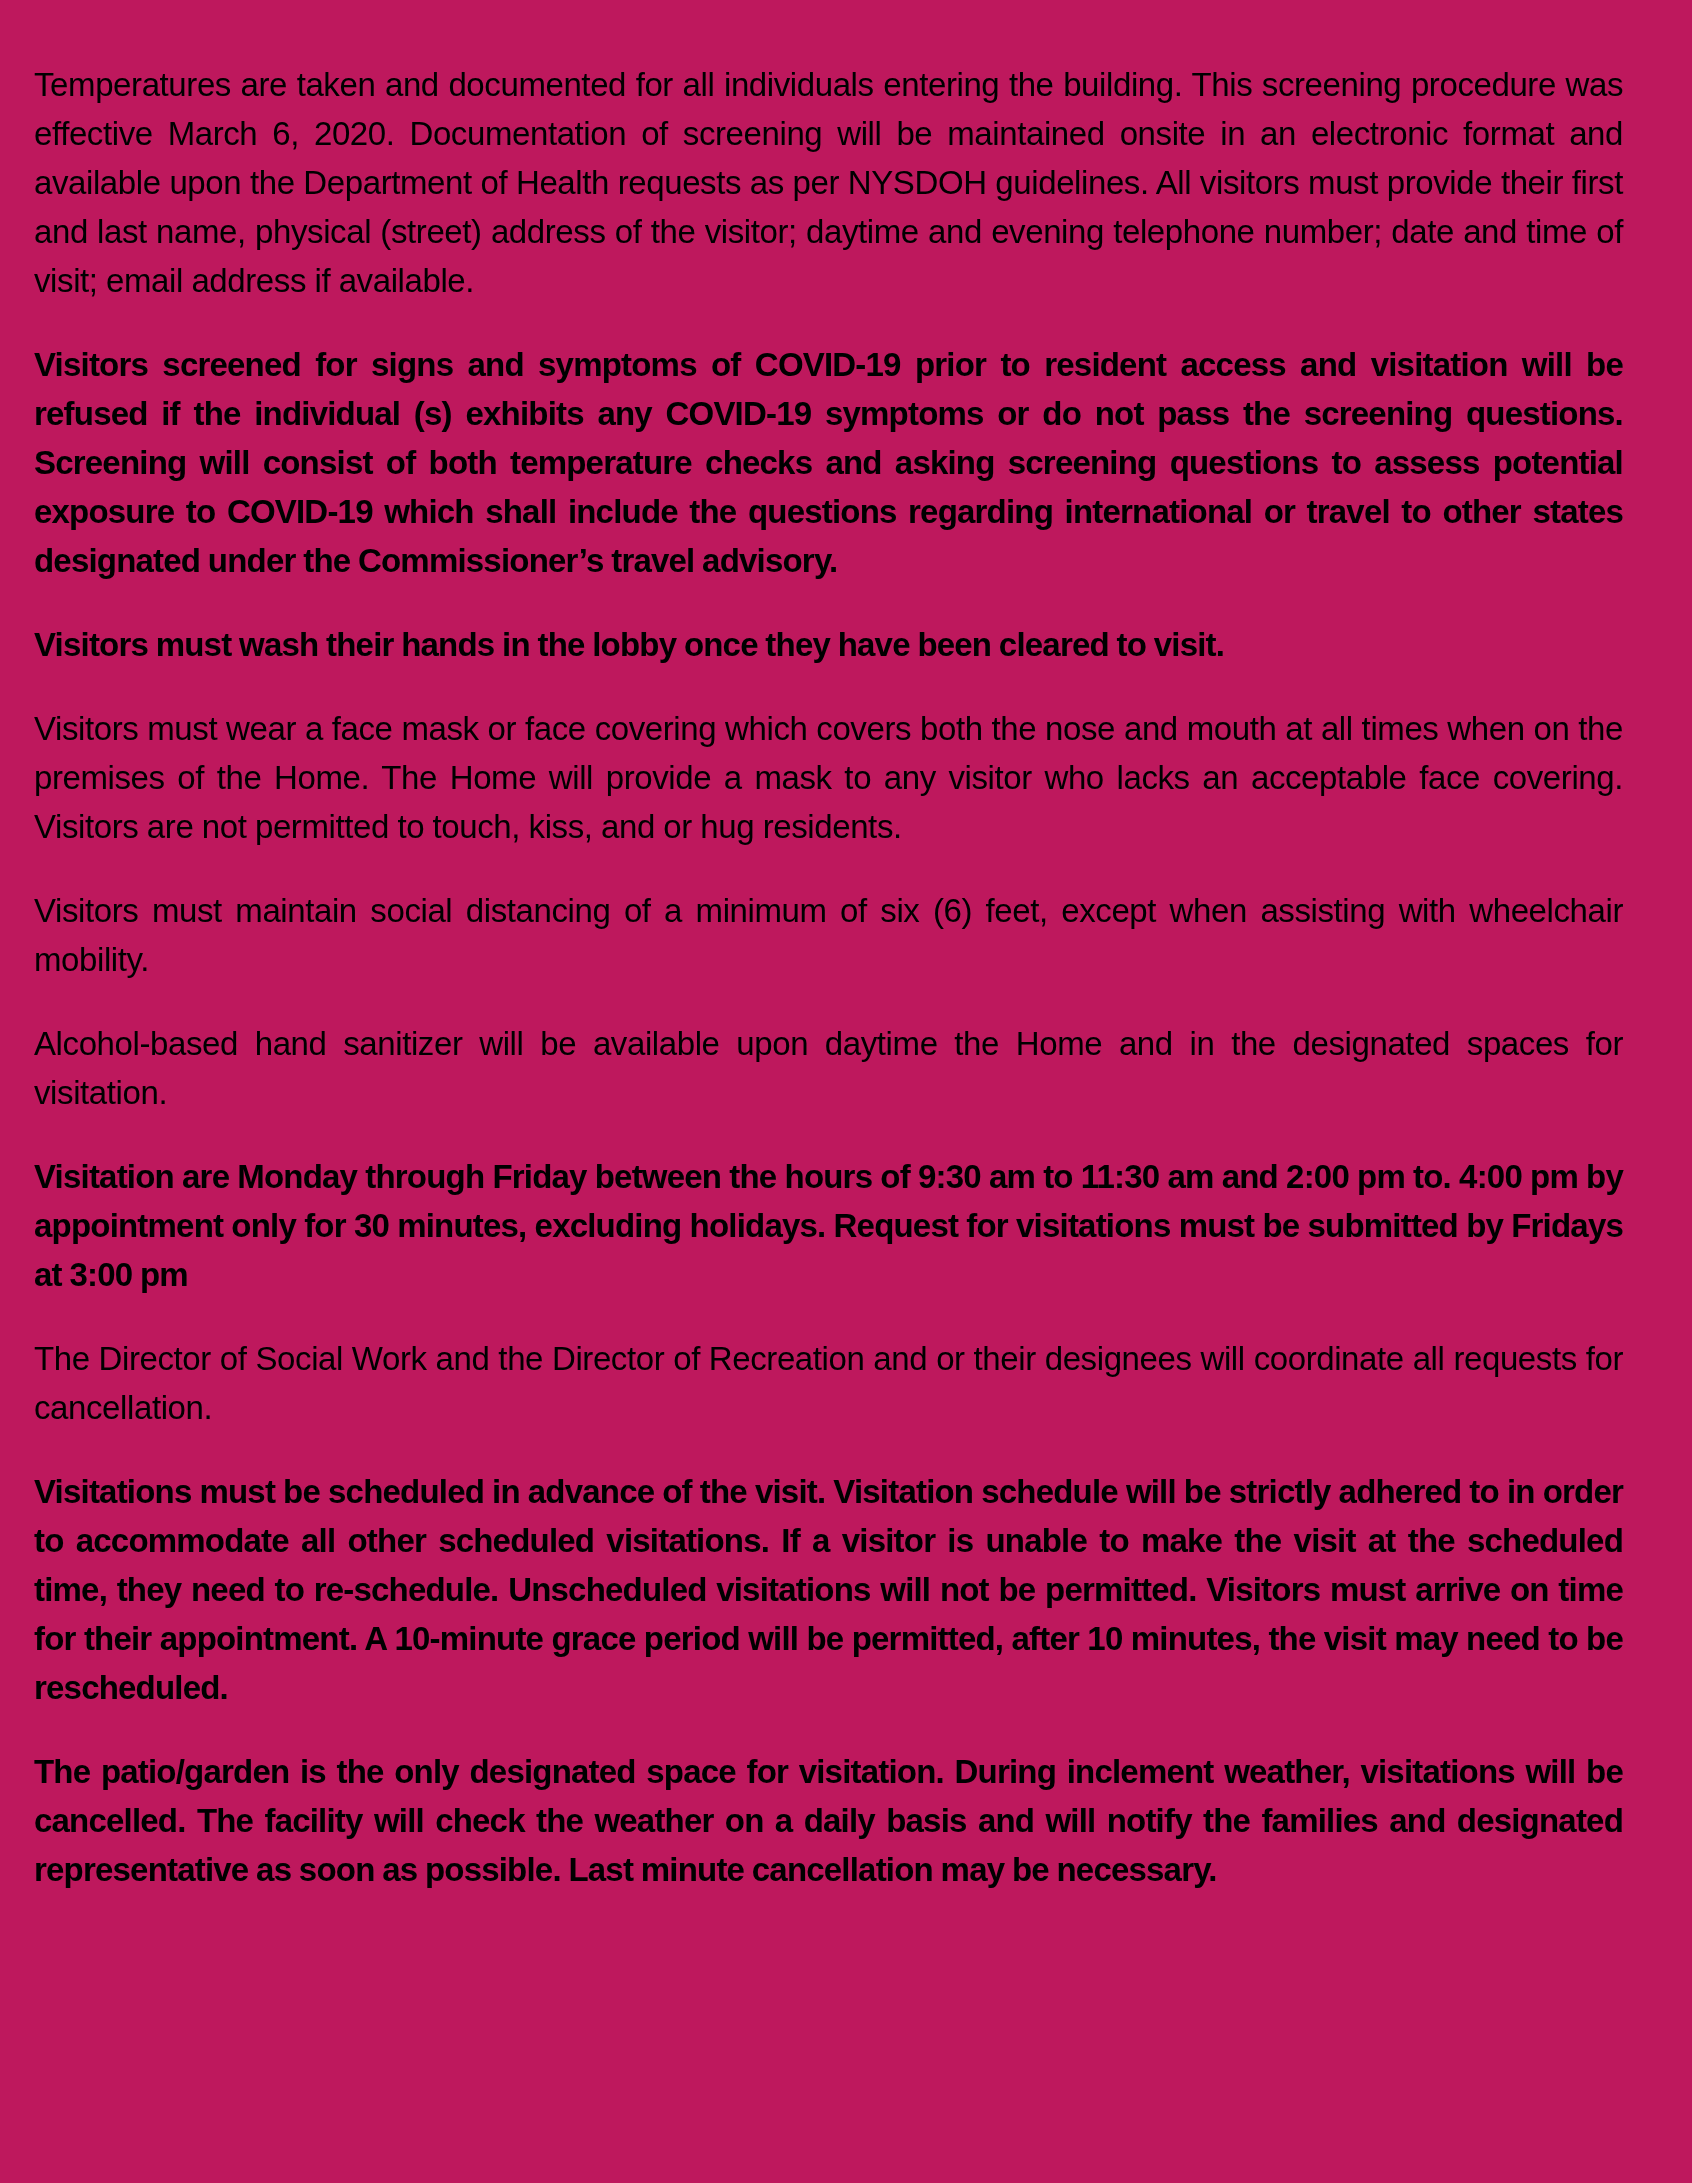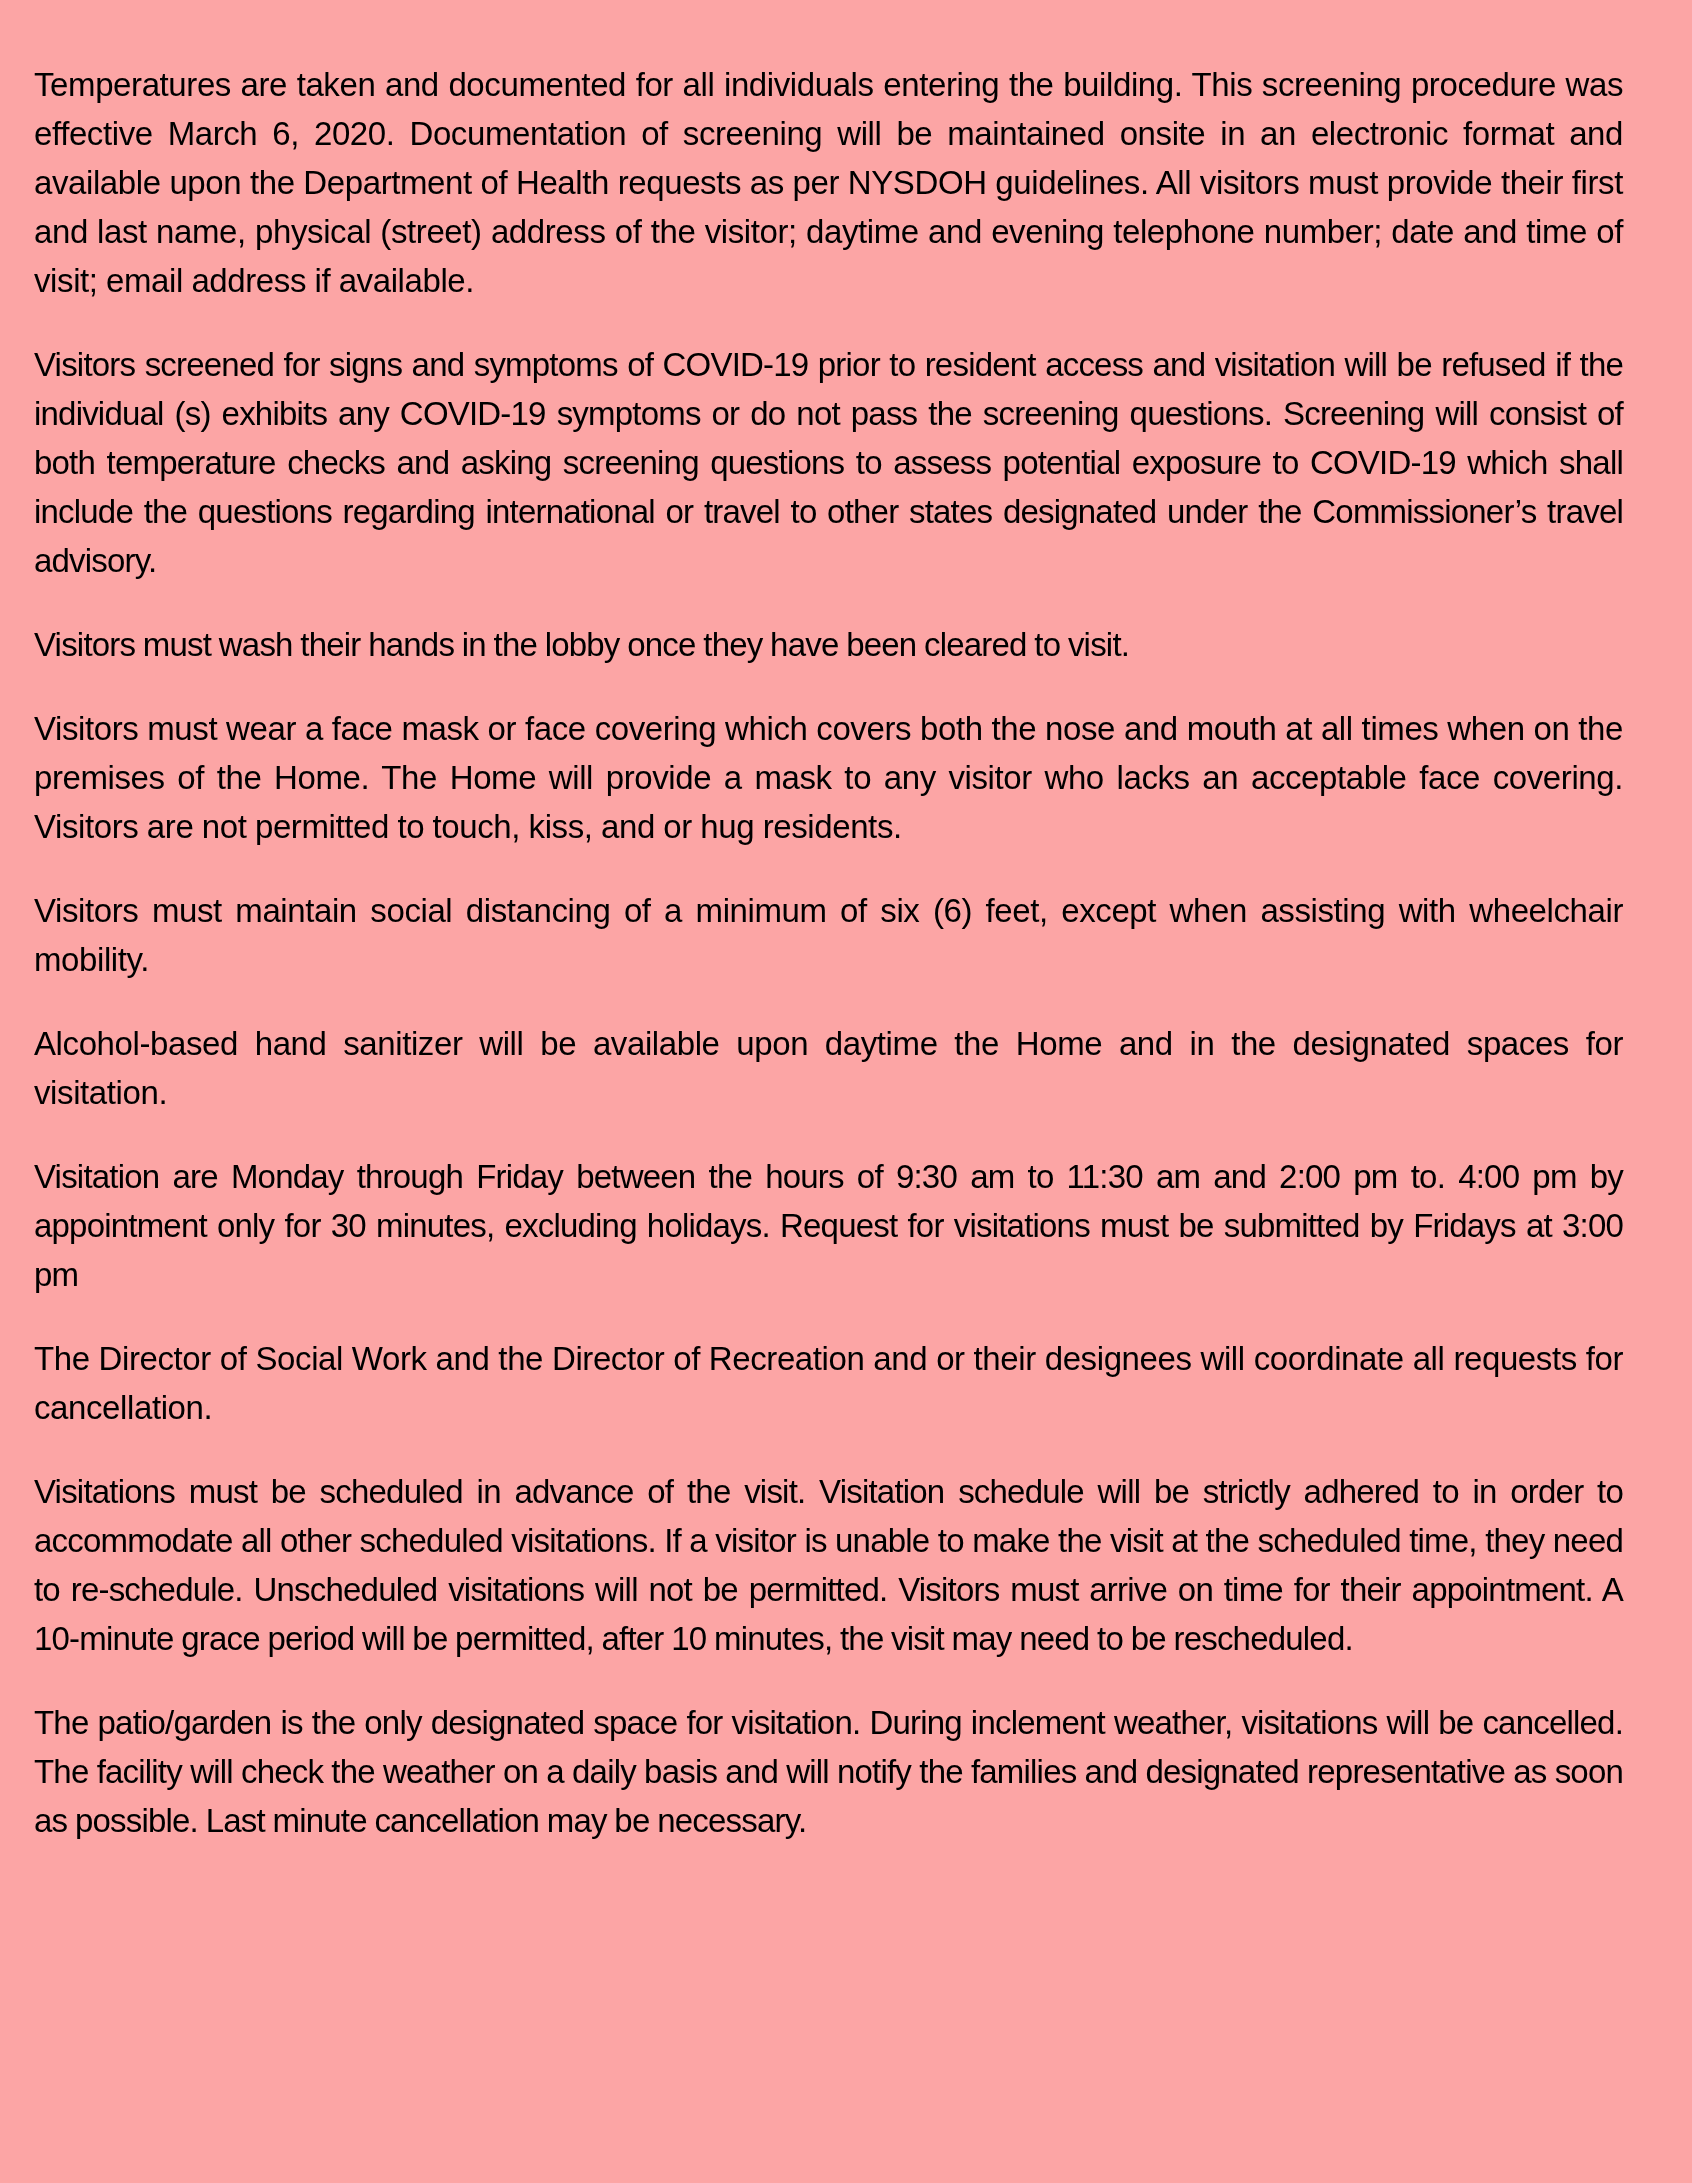--- a/index.html
+++ b/index.html
@@ -6,21 +6,21 @@
   html, body {
     margin: 0;
     padding: 0;
     background: #ffffff;
   }
 
   .page {
     position: relative;
     width: 1692px;
     height: 2183px;
-    background: #fca5a5;
+    background: #be185d;
     box-sizing: border-box;
     padding: 60px 109px 0 34px;
     overflow: hidden;
   }
 
   .doc-body {
     width: 1589px;
   }
 
   p.para {
@@ -32,21 +32,21 @@
     color: #000000;
     text-align: justify;
     text-justify: inter-word;
     font-stretch: condensed;
     letter-spacing: -0.4px;
     word-spacing: -0.3px;
     -webkit-font-smoothing: antialiased;
   }
 
   p.para.bold {
-    font-weight: 400;
+    font-weight: 700;
     letter-spacing: -0.8px;
     word-spacing: -0.7px;
   }
 
   
   p.para:last-child {
     margin-bottom: 0;
   }
 </style>
 </head>

